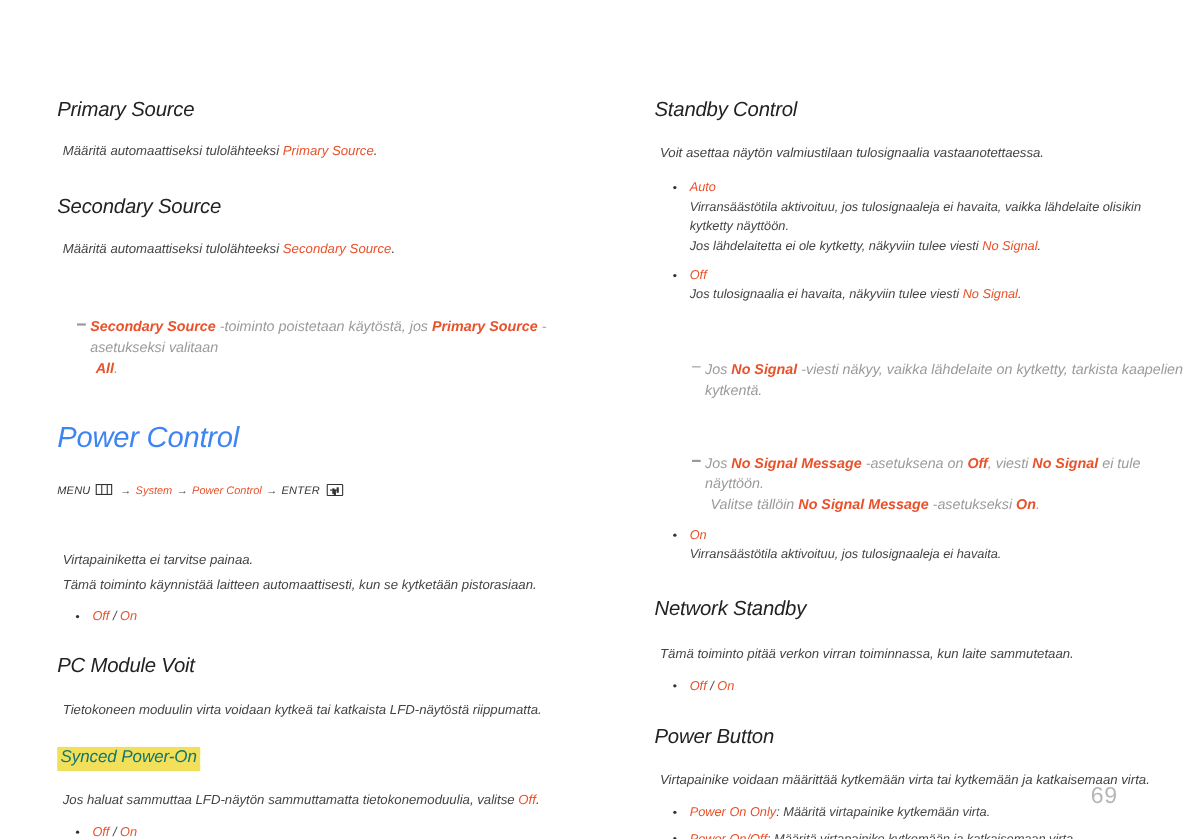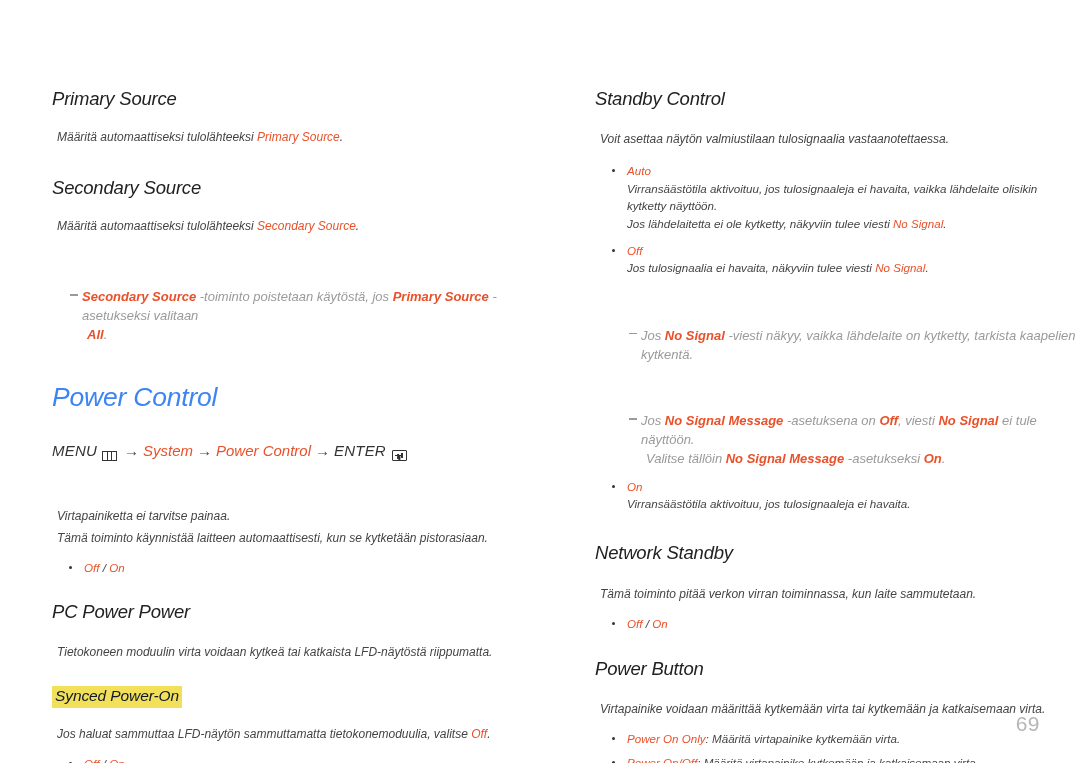--- a/index.html
+++ b/index.html
@@ -51,21 +51,21 @@
     line-height: 1.2;
     font-weight: 400;
     color: #222222;
     margin: 0;
     letter-spacing: -0.2px;
   }
   h3.sub {
     font-size: 15.5px;
     line-height: 1.2;
     font-weight: 400;
-    color: #0f172a;
+    color: #0f766e;
     margin: 0;
     letter-spacing: -0.1px;
     display: inline-block;
   }
   h3.sub.hl {
     background: #f2e05a;
     padding: 1px 3px 2px 3px;
   }
 
   
@@ -88,25 +88,25 @@
   .gap-28 { height: 28px; }
   .gap-30 { height: 30px; }
   .gap-38 { height: 38px; }
 
   
   .k     { color: #e8512a; }          
   .kb    { color: #e8512a; font-weight: bold; }
 
   
   .menupath {
-    font-size: 15px;
+    font-size: 10px;
     line-height: 1.4;
     color: #333333;
     display: flex;
-    align-items: flex-end;
+    align-items: flex-start;
     flex-wrap: wrap;
     gap: 0;
   }
   .menupath > * { vertical-align: middle; }
   .mp-txt { letter-spacing: 0.2px; }
   .arrow { padding: 0 4px; color: #444; }
 
   .icon-menu {
     display: inline-block;
     width: 15px; height: 10px;
@@ -189,21 +189,21 @@
     width: 8px;
     height: 1.4px;
     background: #9a9a9a;
   }
   .note.indent2::before { left: 34px; }
   .note .cont { display: block; padding-left: 5px; }
 
   
   .pageno {
     position: absolute;
-    right: 40px;
+    right: 64px;
     bottom: 27px;
     font-size: 21px;
     color: #b6b6b6;
     letter-spacing: 0.5px;
   }
 </style>
 </head>
 <body>
 
 <div class="page">
@@ -251,21 +251,21 @@
       <p class="body">Virtapainiketta ei tarvitse painaa.</p>
       <p class="body">Tämä toiminto käynnistää laitteen automaattisesti, kun se kytketään pistorasiaan.</p>
       <div class="gap-8"></div>
       <ul class="bul">
         <li><span class="k">Off</span><span> / </span><span class="k">On</span></li>
       </ul>
 
       <div class="gap-24"></div>
 
       
-      <h2 class="section">PC Power Power</h2>
+      <h2 class="section">PC Module Voit</h2>
       <div class="gap-16"></div>
       <p class="body">Tietokoneen moduulin virta voidaan kytkeä tai katkaista LFD-näytöstä riippumatta.</p>
 
       <div class="gap-20"></div>
 
       <h3 class="sub hl">Synced Power-On</h3>
       <div class="gap-13"></div>
       <p class="body"><span>Jos haluat sammuttaa LFD-näytön sammuttamatta tietokonemoduulia, valitse </span><span class="k">Off</span><span>.</span></p>
       <div class="gap-8"></div>
       <ul class="bul">

